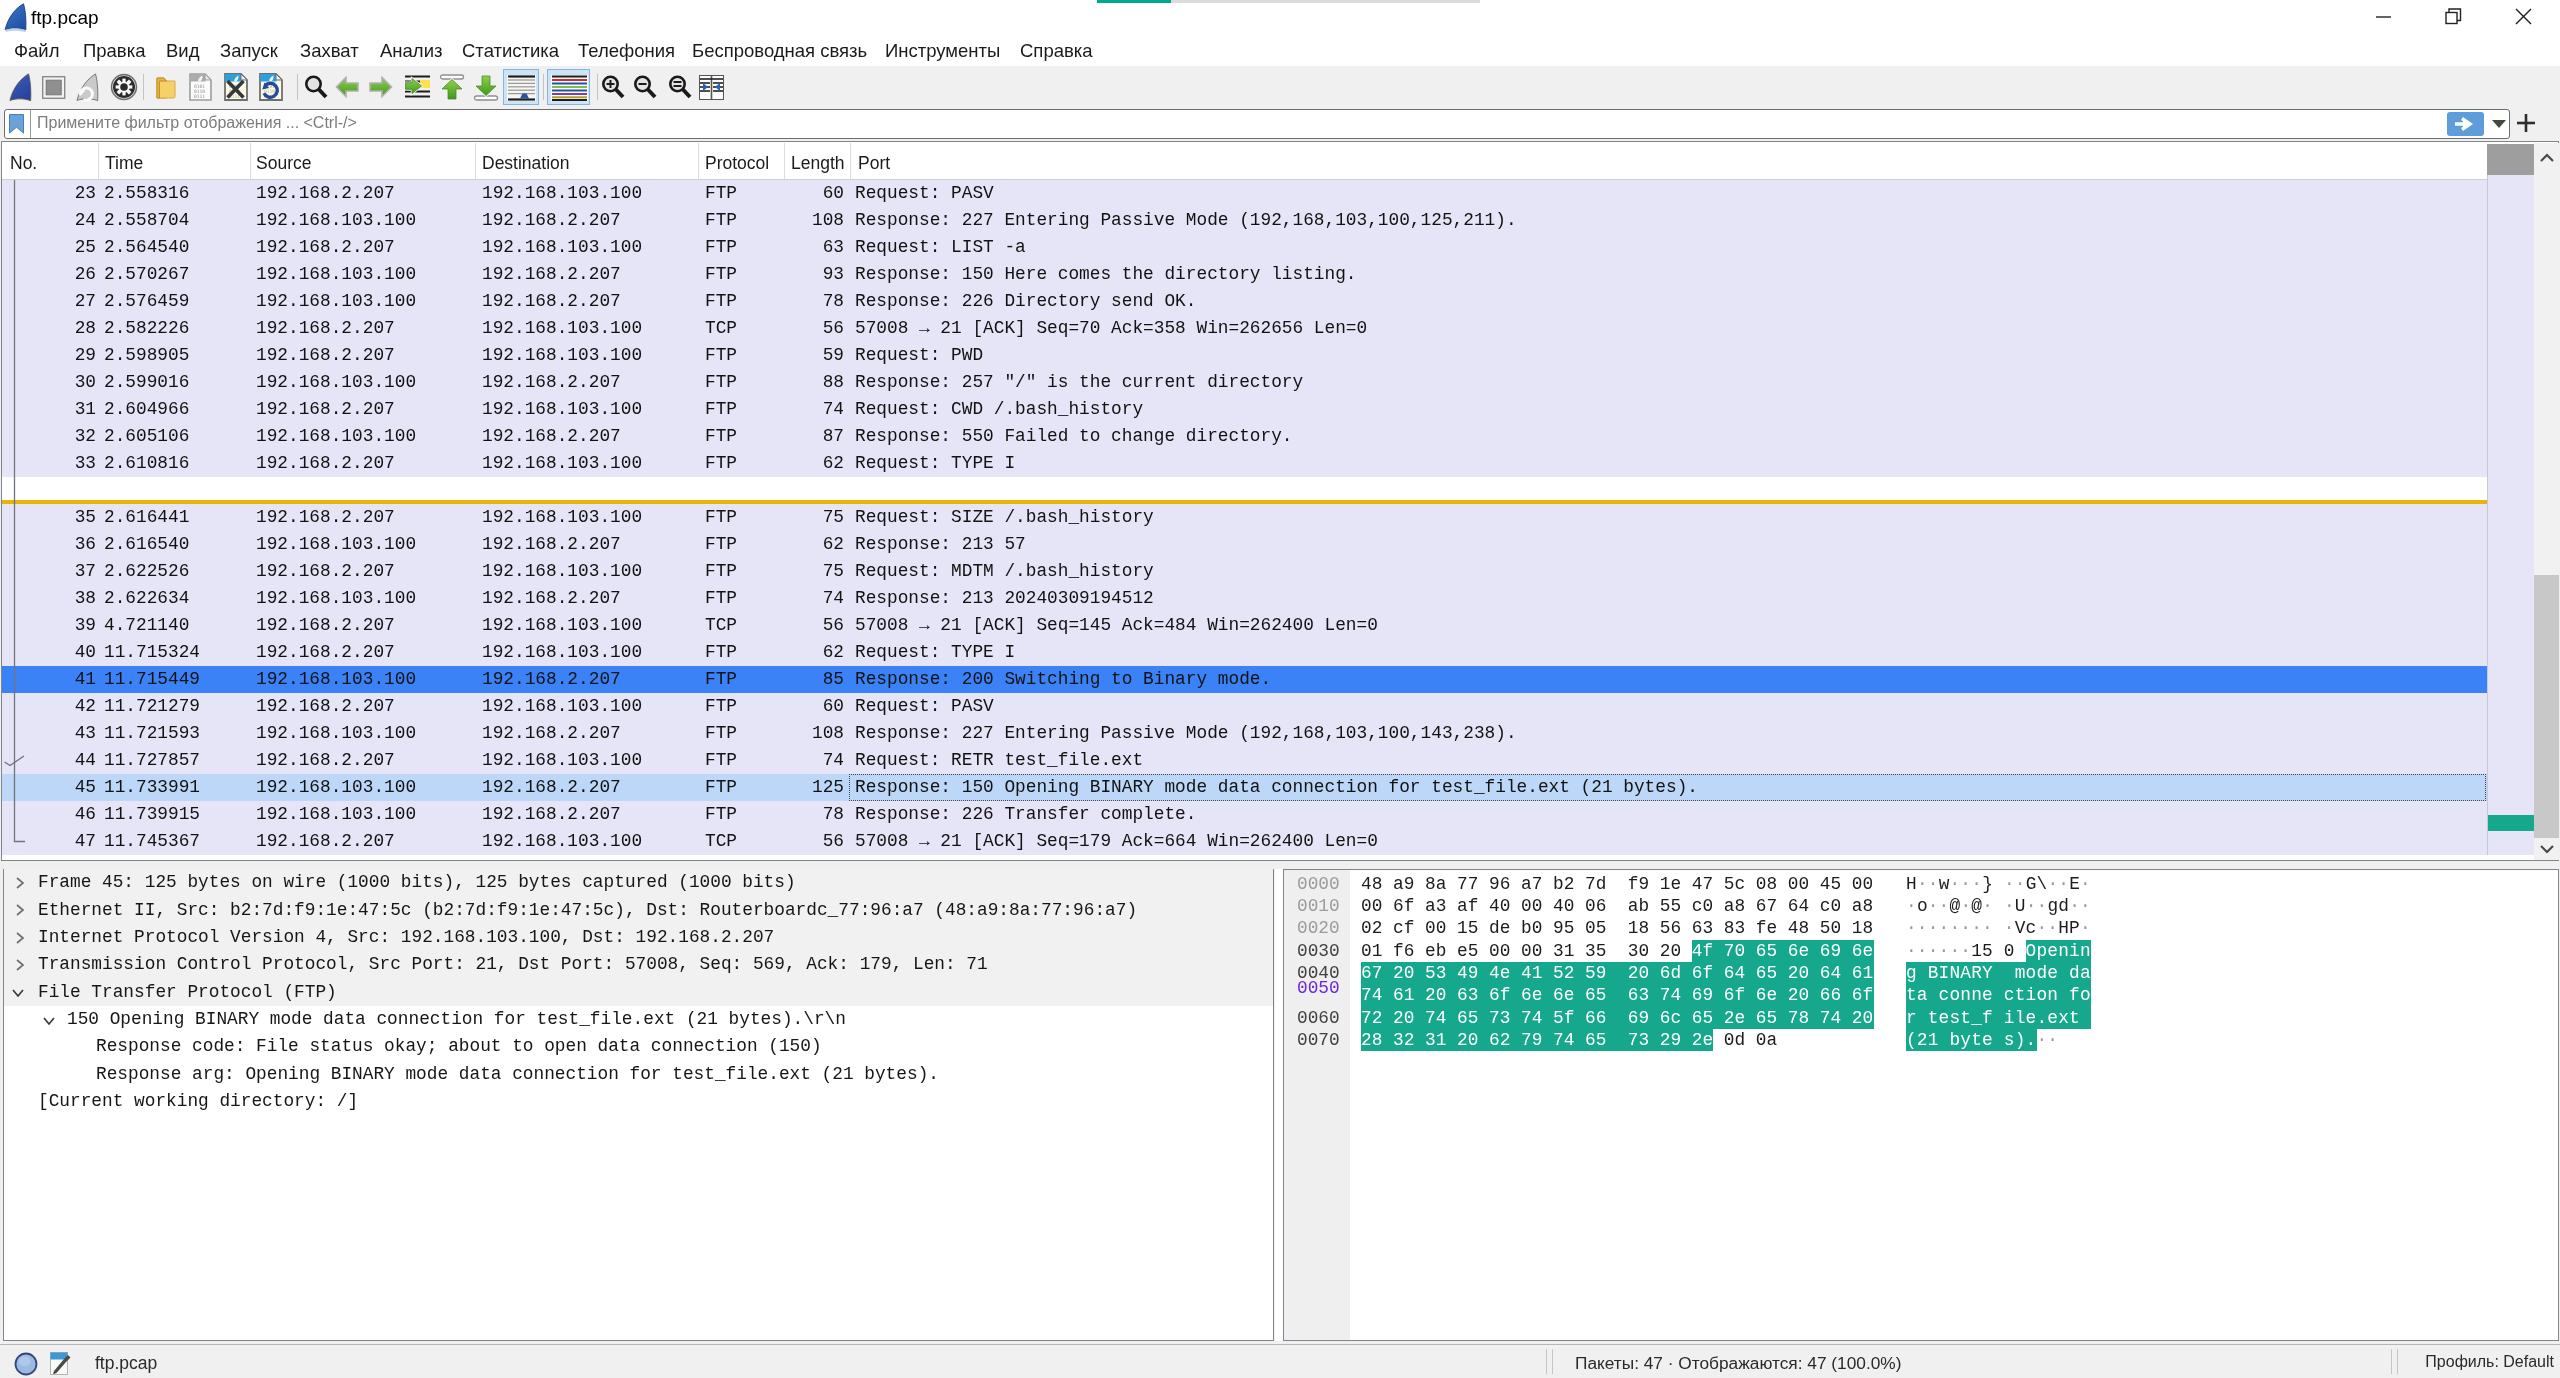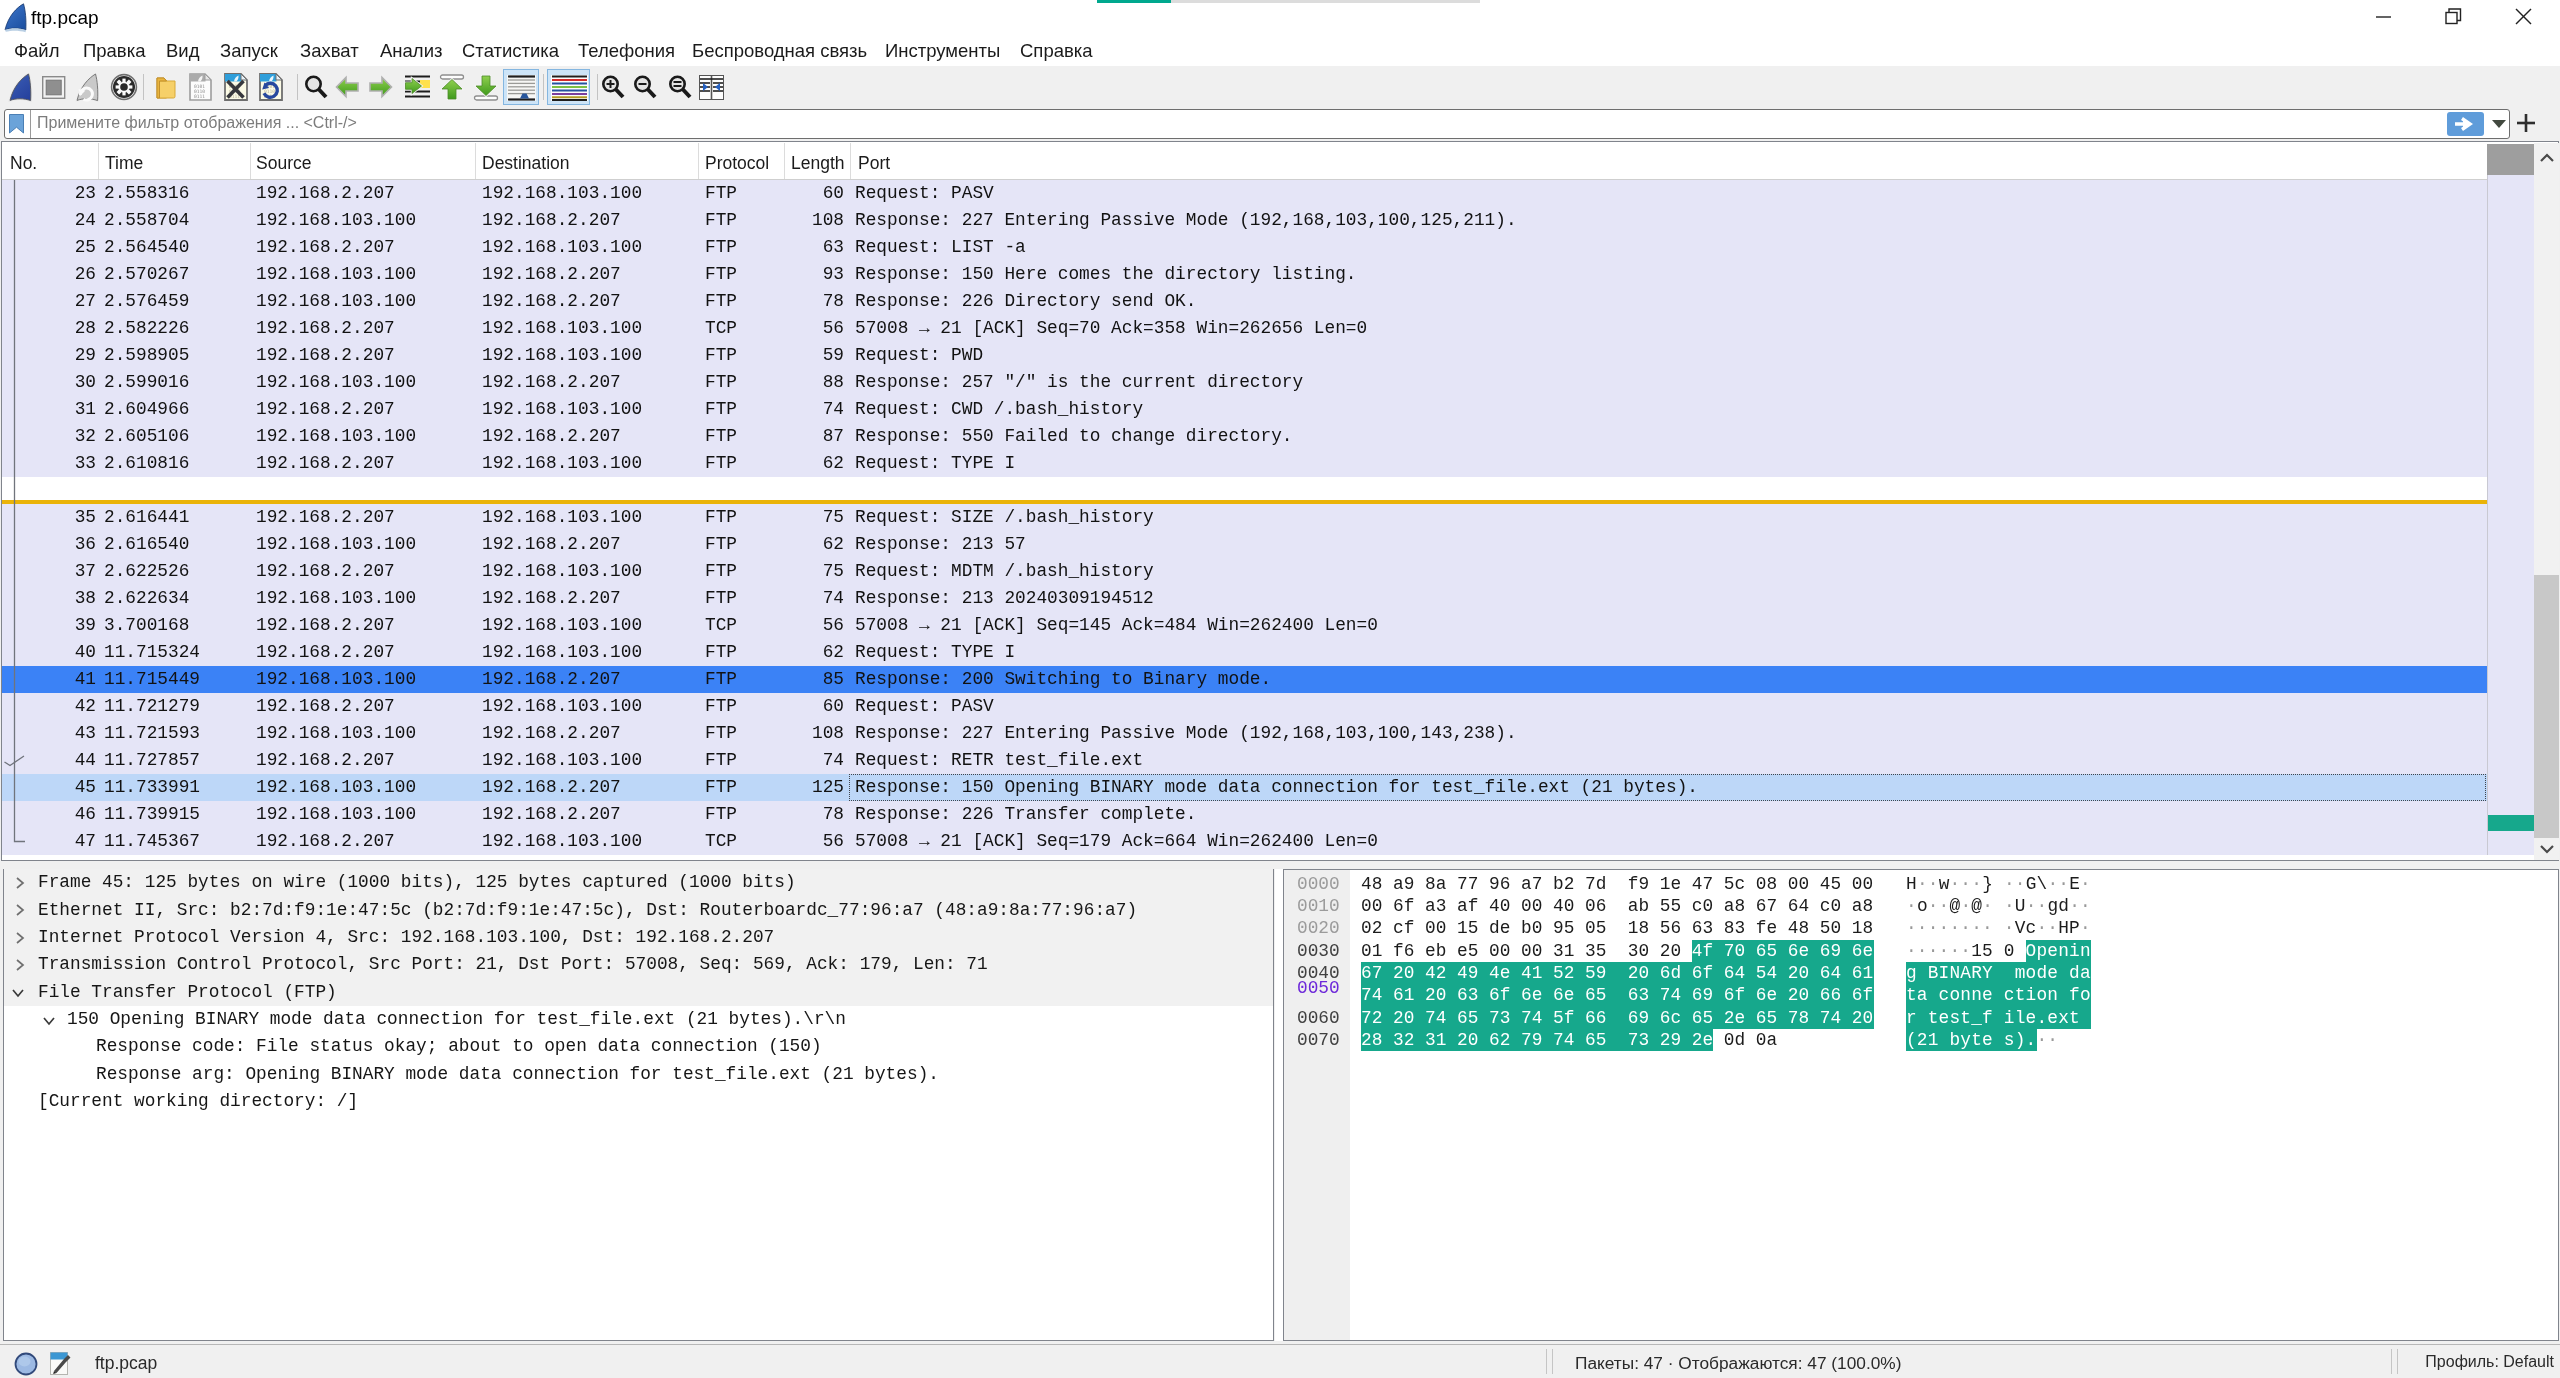--- a/index.html
+++ b/index.html
@@ -307,21 +307,21 @@
 <div class="a row mono" style="top:342.00px;background:#e5e5f7"><span class="cn">29</span><span class="ct">2.598905</span><span class="cs">192.168.2.207</span><span class="cd">192.168.103.100</span><span class="cp">FTP</span><span class="cl">59</span><span class="ci">Request: PWD</span></div>
 <div class="a row mono" style="top:369.00px;background:#e5e5f7"><span class="cn">30</span><span class="ct">2.599016</span><span class="cs">192.168.103.100</span><span class="cd">192.168.2.207</span><span class="cp">FTP</span><span class="cl">88</span><span class="ci">Response: 257 "/" is the current directory</span></div>
 <div class="a row mono" style="top:396.00px;background:#e5e5f7"><span class="cn">31</span><span class="ct">2.604966</span><span class="cs">192.168.2.207</span><span class="cd">192.168.103.100</span><span class="cp">FTP</span><span class="cl">74</span><span class="ci">Request: CWD /.bash_history</span></div>
 <div class="a row mono" style="top:423.00px;background:#e5e5f7"><span class="cn">32</span><span class="ct">2.605106</span><span class="cs">192.168.103.100</span><span class="cd">192.168.2.207</span><span class="cp">FTP</span><span class="cl">87</span><span class="ci">Response: 550 Failed to change directory.</span></div>
 <div class="a row mono" style="top:450.00px;background:#e5e5f7"><span class="cn">33</span><span class="ct">2.610816</span><span class="cs">192.168.2.207</span><span class="cd">192.168.103.100</span><span class="cp">FTP</span><span class="cl">62</span><span class="ci">Request: TYPE I</span></div>
 <div class="a row mono" style="top:500px;background:#eab308"><span class="cn">34</span><span class="ct">2.610913</span><span class="cs">192.168.103.100</span><span class="cd">192.168.2.207</span><span class="cp">FTP</span><span class="cl">85</span><span class="ci">Response: 200 Switching to Binary mode.</span></div>
 <div class="a row mono" style="top:504.00px;background:#e5e5f7"><span class="cn">35</span><span class="ct">2.616441</span><span class="cs">192.168.2.207</span><span class="cd">192.168.103.100</span><span class="cp">FTP</span><span class="cl">75</span><span class="ci">Request: SIZE /.bash_history</span></div>
 <div class="a row mono" style="top:531.00px;background:#e5e5f7"><span class="cn">36</span><span class="ct">2.616540</span><span class="cs">192.168.103.100</span><span class="cd">192.168.2.207</span><span class="cp">FTP</span><span class="cl">62</span><span class="ci">Response: 213 57</span></div>
 <div class="a row mono" style="top:558.00px;background:#e5e5f7"><span class="cn">37</span><span class="ct">2.622526</span><span class="cs">192.168.2.207</span><span class="cd">192.168.103.100</span><span class="cp">FTP</span><span class="cl">75</span><span class="ci">Request: MDTM /.bash_history</span></div>
 <div class="a row mono" style="top:585.00px;background:#e5e5f7"><span class="cn">38</span><span class="ct">2.622634</span><span class="cs">192.168.103.100</span><span class="cd">192.168.2.207</span><span class="cp">FTP</span><span class="cl">74</span><span class="ci">Response: 213 20240309194512</span></div>
-<div class="a row mono" style="top:612.00px;background:#e5e5f7"><span class="cn">39</span><span class="ct">3.700168</span><span class="cs">192.168.2.207</span><span class="cd">192.168.103.100</span><span class="cp">TCP</span><span class="cl">56</span><span class="ci">57008 → 21 [ACK] Seq=145 Ack=484 Win=262400 Len=0</span></div>
+<div class="a row mono" style="top:612.00px;background:#e5e5f7"><span class="cn">39</span><span class="ct">4.721140</span><span class="cs">192.168.2.207</span><span class="cd">192.168.103.100</span><span class="cp">TCP</span><span class="cl">56</span><span class="ci">57008 → 21 [ACK] Seq=145 Ack=484 Win=262400 Len=0</span></div>
 <div class="a row mono" style="top:639.00px;background:#e5e5f7"><span class="cn">40</span><span class="ct">11.715324</span><span class="cs">192.168.2.207</span><span class="cd">192.168.103.100</span><span class="cp">FTP</span><span class="cl">62</span><span class="ci">Request: TYPE I</span></div>
 <div class="a row mono" style="top:666.00px;background:#3b82f6"><span class="cn">41</span><span class="ct">11.715449</span><span class="cs">192.168.103.100</span><span class="cd">192.168.2.207</span><span class="cp">FTP</span><span class="cl">85</span><span class="ci">Response: 200 Switching to Binary mode.</span></div>
 <div class="a row mono" style="top:693.00px;background:#e5e5f7"><span class="cn">42</span><span class="ct">11.721279</span><span class="cs">192.168.2.207</span><span class="cd">192.168.103.100</span><span class="cp">FTP</span><span class="cl">60</span><span class="ci">Request: PASV</span></div>
 <div class="a row mono" style="top:720.00px;background:#e5e5f7"><span class="cn">43</span><span class="ct">11.721593</span><span class="cs">192.168.103.100</span><span class="cd">192.168.2.207</span><span class="cp">FTP</span><span class="cl">108</span><span class="ci">Response: 227 Entering Passive Mode (192,168,103,100,143,238).</span></div>
 <div class="a row mono" style="top:747.00px;background:#e5e5f7"><span class="cn">44</span><span class="ct">11.727857</span><span class="cs">192.168.2.207</span><span class="cd">192.168.103.100</span><span class="cp">FTP</span><span class="cl">74</span><span class="ci">Request: RETR test_file.ext</span></div>
 <div class="a row mono" style="top:774.00px;background:#bdd7f8"><span class="cn">45</span><span class="ct">11.733991</span><span class="cs">192.168.103.100</span><span class="cd">192.168.2.207</span><span class="cp">FTP</span><span class="cl">125</span><span class="ci">Response: 150 Opening BINARY mode data connection for test_file.ext (21 bytes).</span></div>
 <div class="a row mono" style="top:801.00px;background:#e5e5f7"><span class="cn">46</span><span class="ct">11.739915</span><span class="cs">192.168.103.100</span><span class="cd">192.168.2.207</span><span class="cp">FTP</span><span class="cl">78</span><span class="ci">Response: 226 Transfer complete.</span></div>
 <div class="a row mono" style="top:828.00px;background:#e5e5f7"><span class="cn">47</span><span class="ct">11.745367</span><span class="cs">192.168.2.207</span><span class="cd">192.168.103.100</span><span class="cp">TCP</span><span class="cl">56</span><span class="ci">57008 → 21 [ACK] Seq=179 Ack=664 Win=262400 Len=0</span></div>
 <div class="a" style="left:849px;top:774.00px;width:1637px;height:27px;outline:1px dotted #40454d;outline-offset:-1px"></div>
 <svg class="a" style="left:0;top:180px" width="30" height="675" viewBox="0 0 30 675">
@@ -383,21 +383,21 @@
 <div class="a hx" style="left:1297.0px;top:895.1px;color:#9b9b9b">0010</div>
 <div class="a hx" style="left:1361.0px;top:895.1px">00 6f a3 af 40 00 40 06  ab 55 c0 a8 67 64 c0 a8</div>
 <div class="a hx as" style="left:1906.0px;top:895.1px"><i>·</i>o<i>··</i>@<i>·</i>@<i>·</i> <i>·</i>U<i>··</i>gd<i>··</i></div>
 <div class="a hx" style="left:1297.0px;top:917.4px;color:#9b9b9b">0020</div>
 <div class="a hx" style="left:1361.0px;top:917.4px">02 cf 00 15 de b0 95 05  18 56 63 83 fe 48 50 18</div>
 <div class="a hx as" style="left:1906.0px;top:917.4px"><i>········</i> <i>·</i>Vc<i>··</i>HP<i>·</i></div>
 <div class="a hx" style="left:1297.0px;top:939.7px;color:#414141">0030</div>
 <div class="a hx" style="left:1361.0px;top:939.7px">01 f6 eb e5 00 00 31 35  30 20 <span class="w">4f 70 65 6e 69 6e</span></div>
 <div class="a hx as" style="left:1906.0px;top:939.7px"><i>······</i>15 0 <span class="w">Openin</span></div>
 <div class="a hx" style="left:1297.0px;top:962.0px;color:#414141">0040</div>
-<div class="a hx" style="left:1361.0px;top:962.0px"><span class="w">67 20 42 49 4e 41 52 59  20 6d 6f 64 54 20 64 61</span></div>
+<div class="a hx" style="left:1361.0px;top:962.0px"><span class="w">67 20 53 49 4e 41 52 59  20 6d 6f 64 65 20 64 61</span></div>
 <div class="a hx as" style="left:1906.0px;top:962.0px"><span class="w">g BINARY  mode da</span></div>
 <div class="a hx" style="left:1297.0px;top:977px;color:#6d28d9">0050</div>
 <div class="a hx" style="left:1361.0px;top:984.3px"><span class="w">74 61 20 63 6f 6e 6e 65  63 74 69 6f 6e 20 66 6f</span></div>
 <div class="a hx as" style="left:1906.0px;top:984.3px"><span class="w">ta conne ction fo</span></div>
 <div class="a hx" style="left:1297.0px;top:1006.6px;color:#414141">0060</div>
 <div class="a hx" style="left:1361.0px;top:1006.6px"><span class="w">72 20 74 65 73 74 5f 66  69 6c 65 2e 65 78 74 20</span></div>
 <div class="a hx as" style="left:1906.0px;top:1006.6px"><span class="w">r test_f ile.ext </span></div>
 <div class="a hx" style="left:1297.0px;top:1028.9px;color:#414141">0070</div>
 <div class="a hx" style="left:1361.0px;top:1028.9px"><span class="w">28 32 31 20 62 79 74 65  73 29 2e</span> 0d 0a</div>
 <div class="a hx as" style="left:1906.0px;top:1028.9px"><span class="w">(21 byte s).</span><i>··</i></div>

